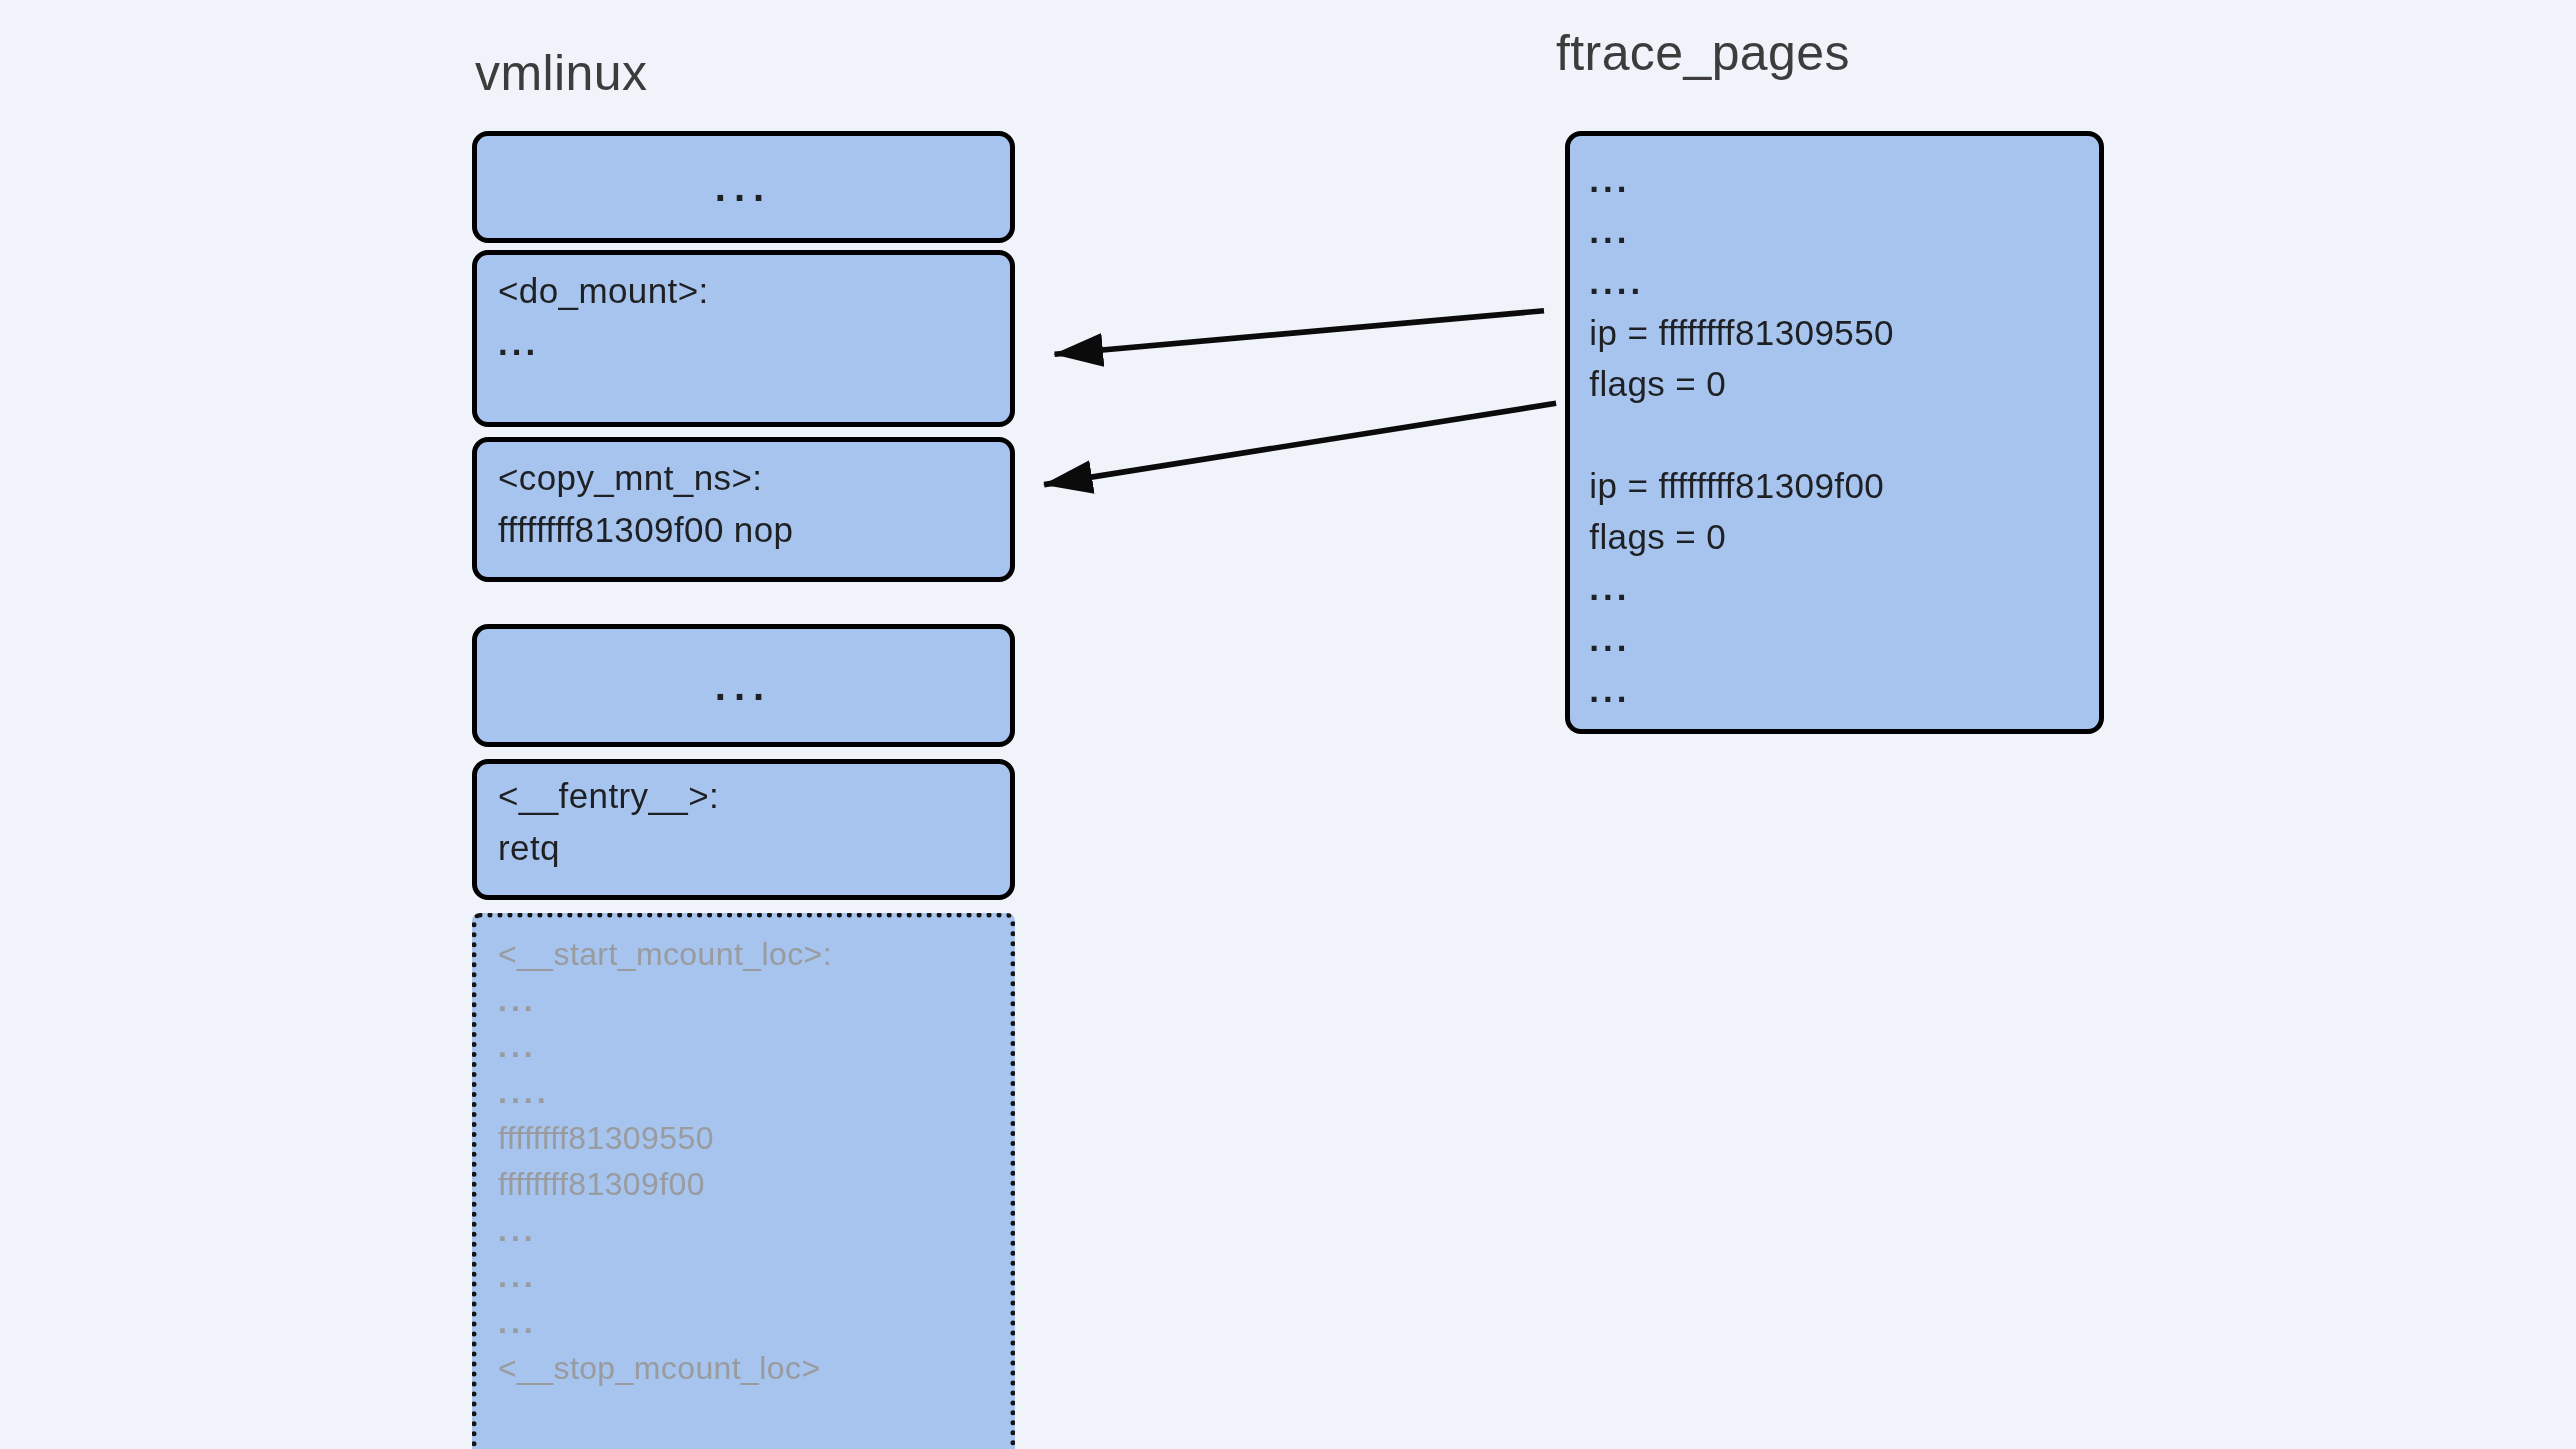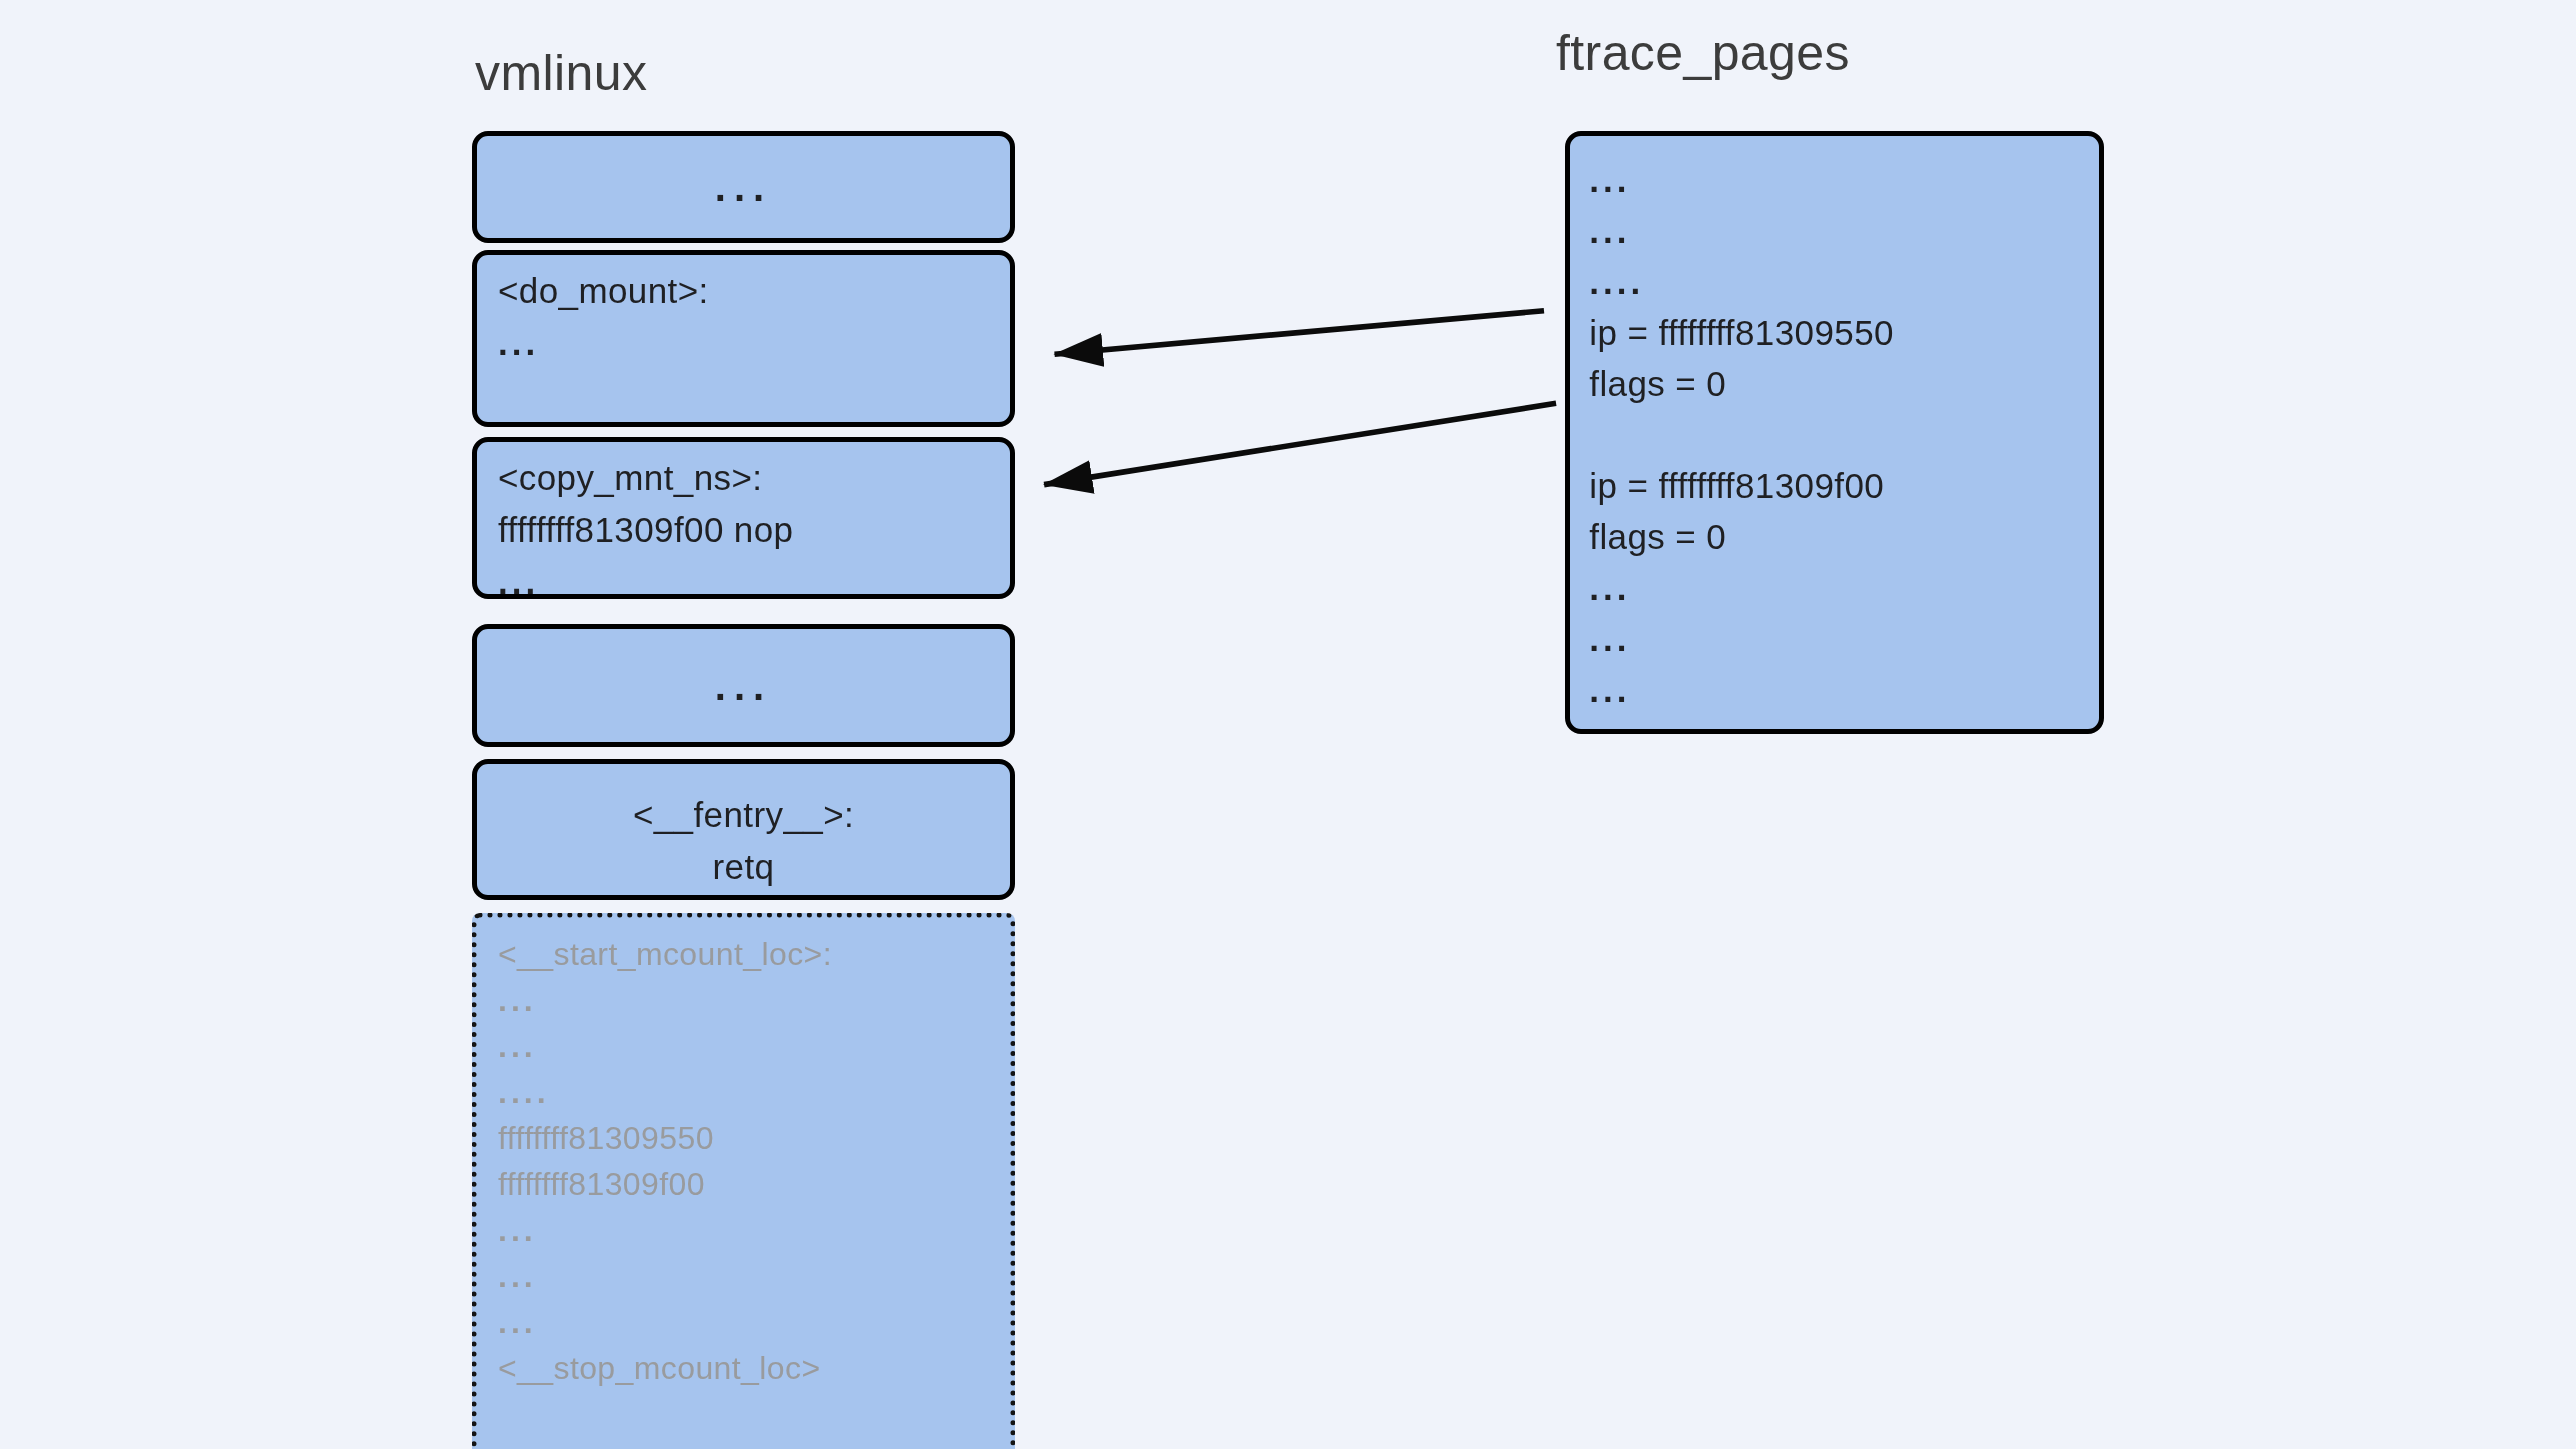--- a/index.html
+++ b/index.html
@@ -60,23 +60,23 @@
     padding:0;
   }
   .box.center .line{
     font-size:40px;
     font-weight:700;
     letter-spacing:8px;
   }
 
   #b0{top:131px;height:112px;}
   #b1{top:250px;height:177px;}
-  #b2{top:437px;height:162px;}
+  #b2{top:437px;height:145px;}
   #b3{top:624px;height:123px;}
-  #b4{top:759px;height:141px;padding-top:25px;text-align:center;}
+  #b4{top:759px;height:141px;padding-top:6px;}
   #b5{
     top:913px;height:600px;
     border:5.6px dotted #141414;
     border-radius:8px;
     color:var(--text-gray);
     padding-top:13px;
   }
   #b5 .line{line-height:46px;font-size:32px;}
 
   #bf{

